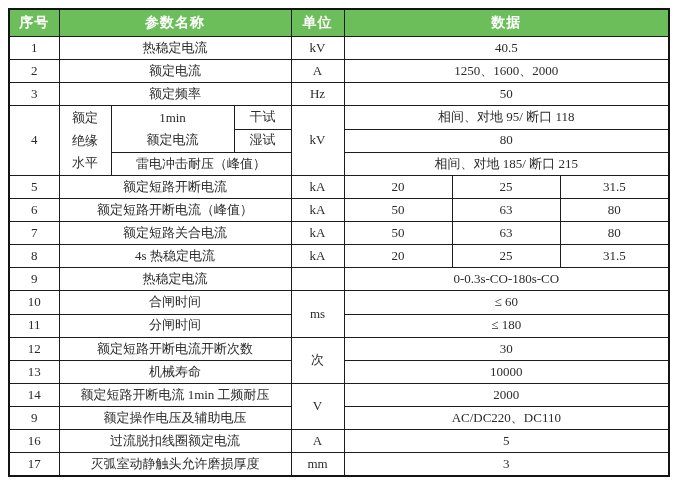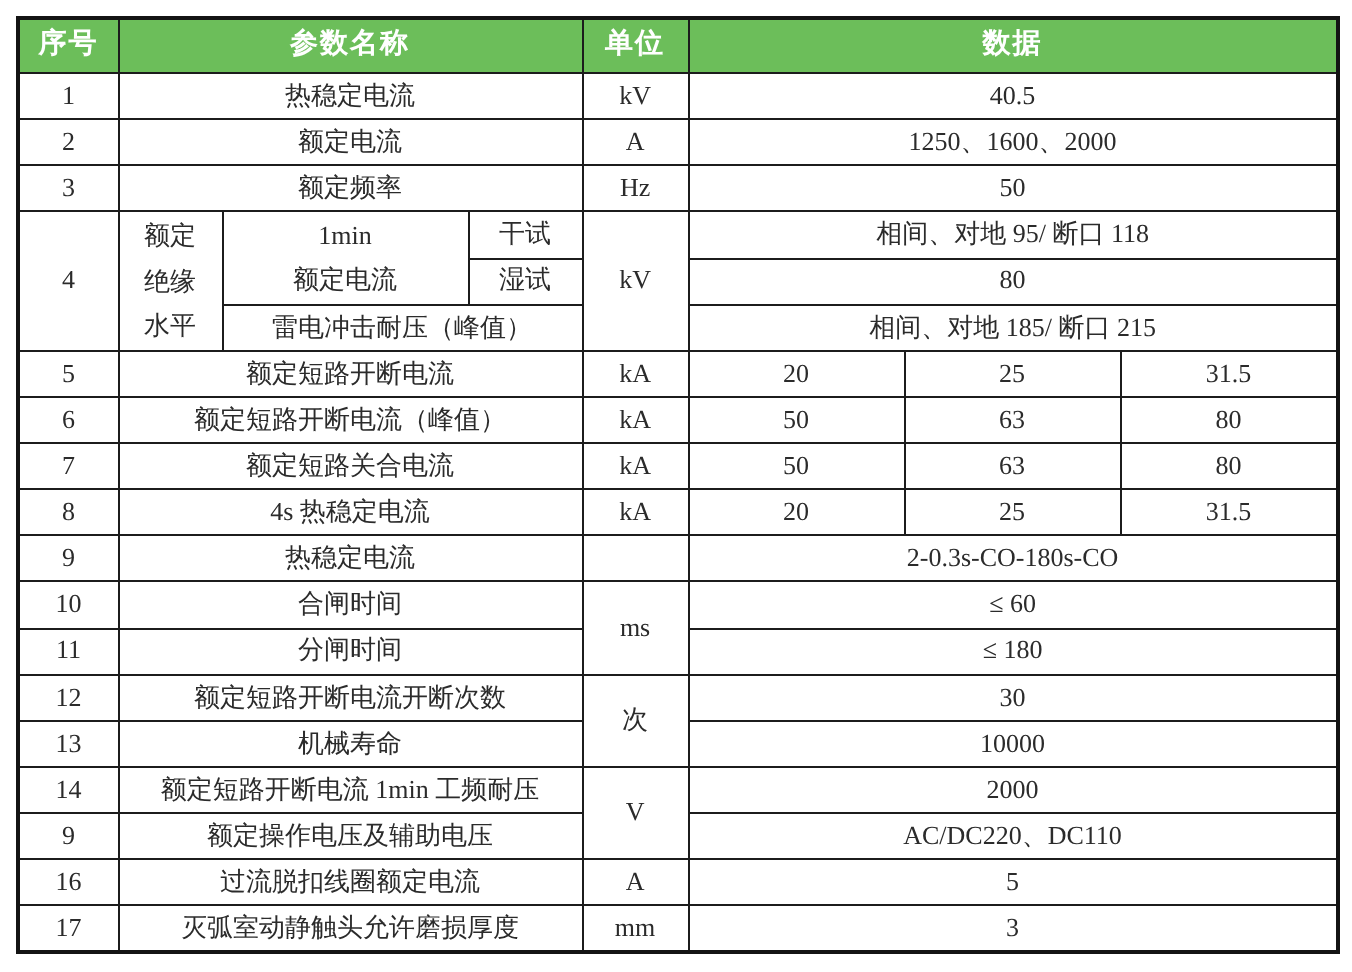--- a/index.html
+++ b/index.html
@@ -137,21 +137,21 @@
         <td colspan="3">4s 热稳定电流</td>
         <td>kA</td>
         <td>20</td>
         <td>25</td>
         <td>31.5</td>
       </tr>
       <tr>
         <td>9</td>
         <td colspan="3">热稳定电流</td>
         <td></td>
-        <td colspan="3">2-0.3s-CO-180s-CO</td>
+        <td colspan="3">0-0.3s-CO-180s-CO</td>
       </tr>
       <tr>
         <td>10</td>
         <td colspan="3">合闸时间</td>
         <td rowspan="2">ms</td>
         <td colspan="3">≤ 60</td>
       </tr>
       <tr>
         <td>11</td>
         <td colspan="3">分闸时间</td>

